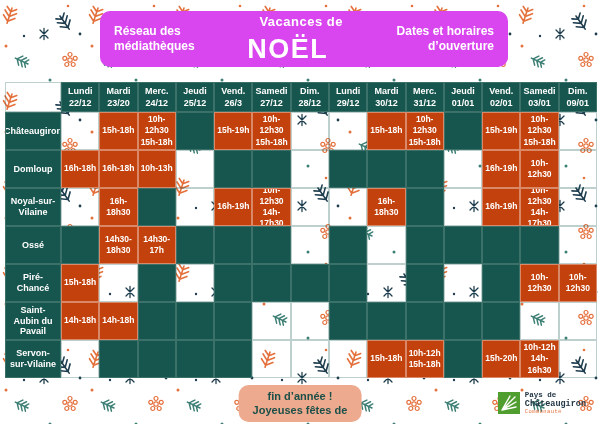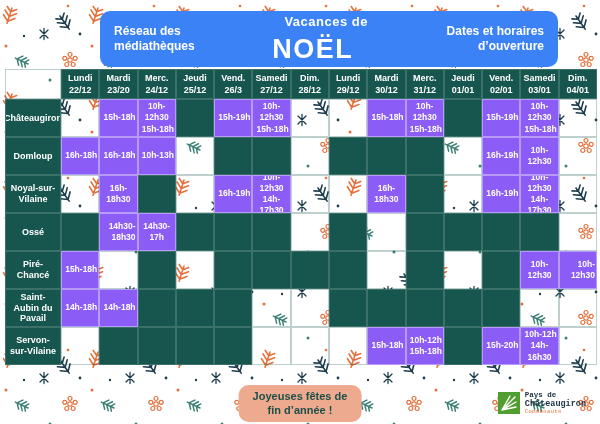--- a/index.html
+++ b/index.html
@@ -4,51 +4,51 @@
 <style>
   html,body{margin:0;padding:0;}
   body{
     width:600px;height:424px;position:relative;overflow:hidden;
     font-family:"Liberation Sans",sans-serif;background:#ffffff;
   }
   .bg-pattern{position:absolute;left:0;top:0;z-index:0;}
 
   
   .banner{
-    position:absolute;left:100px;top:11px;width:458px;height:56px;z-index:2;
-    background:#3b82f6;border-radius:10px;color:#fff;
+    position:absolute;left:100px;top:11px;width:408px;height:56px;z-index:2;
+    background:#d946ef;border-radius:10px;color:#fff;
     display:flex;align-items:center;justify-content:space-between;
     padding:8px 14px;box-sizing:border-box;
   }
   .banner .left,.banner .right{font-size:12px;font-weight:bold;line-height:1.25;}
   .banner .left{text-align:left;}
   .banner .right{text-align:right;margin-left:16px;}
   .banner .center{text-align:center;line-height:1;}
   .banner .center .small{font-size:13px;font-weight:bold;letter-spacing:.5px;margin-left:27px;}
   .banner .center .big{font-size:27px;font-weight:800;letter-spacing:1.5px;margin-top:8px;}
 
   
   .sched{
-    position:absolute;left:5px;top:69px;width:592px;height:224px;z-index:2;
+    position:absolute;left:5px;top:82px;width:592px;height:224px;z-index:2;
     display:grid;grid-template-columns:56px repeat(14,1fr);
     grid-template-rows:30px repeat(7,38px);
   }
   .cell{
     box-sizing:border-box;display:flex;flex-direction:column;
     align-items:center;justify-content:center;text-align:center;
     overflow:hidden;border:1px solid transparent;
   }
   .cell.head,.cell.label,.cell.closed{
     background:#17564e;color:#fff;border-color:rgba(255,255,255,.16);
   }
   .cell.head{font-size:9px;font-weight:600;line-height:1.35;}
   .cell.label{font-size:9px;font-weight:bold;line-height:1.2;padding:0 2px;}
   .cell.hours{
-    background:#8b5cf6;color:#fff;border-color:rgba(255,255,255,.38);
-    font-size:8.5px;font-weight:600;line-height:1.3;padding:0 1px;align-items:flex-end;
+    background:#c2410c;color:#fff;border-color:rgba(255,255,255,.38);
+    font-size:8.5px;font-weight:600;line-height:1.3;padding:0 1px;
   }
   .cell.hours .h{white-space:normal;word-break:keep-all;}
   .cell.blank{background:transparent;border-color:rgba(23,86,78,.28);}
 
   
   .badge{
     position:absolute;left:50%;top:385px;transform:translateX(-50%);z-index:2;
     background:#edaa8e;border-radius:10px;padding:4px 14px;
     color:#1b4f48;font-size:11px;font-weight:bold;text-align:center;line-height:1.3;
   }
@@ -164,21 +164,21 @@
     <div class="cell head">
       <div>Vend.</div>
       <div>02/01</div>
     </div>
     <div class="cell head">
       <div>Samedi</div>
       <div>03/01</div>
     </div>
     <div class="cell head">
       <div>Dim.</div>
-      <div>04/01</div>
+      <div>09/01</div>
     </div>
     <div class="cell label">Châteaugiron</div>
     <div class="cell blank"></div>
     <div class="cell hours">
       <div class="h">15h-18h</div>
     </div>
     <div class="cell hours">
       <div class="h">10h-12h30</div>
       <div class="h">15h-18h</div>
     </div>
@@ -344,22 +344,22 @@
       <div class="h">15h-20h</div>
     </div>
     <div class="cell hours">
       <div class="h">10h-12h</div>
       <div class="h">14h-16h30</div>
     </div>
     <div class="cell blank"></div>
   </div>
 
 <div class="badge">
+  <div>fin d’année !</div>
   <div>Joyeuses fêtes de</div>
-  <div>fin d’année !</div>
 </div>
 
 <div class="logo">
   <svg width="22" height="22" xmlns="http://www.w3.org/2000/svg">
     <rect width="22" height="22" fill="#4f9e2f"></rect>
     <g stroke="#ffffff" stroke-width="1.4" stroke-linecap="round" fill="none">
       <path d="M4,18 L17,5 M4,18 L12,4 M4,18 L18,10 M4,18 L18,15"></path>
     </g>
   </svg>
   <div class="text">

